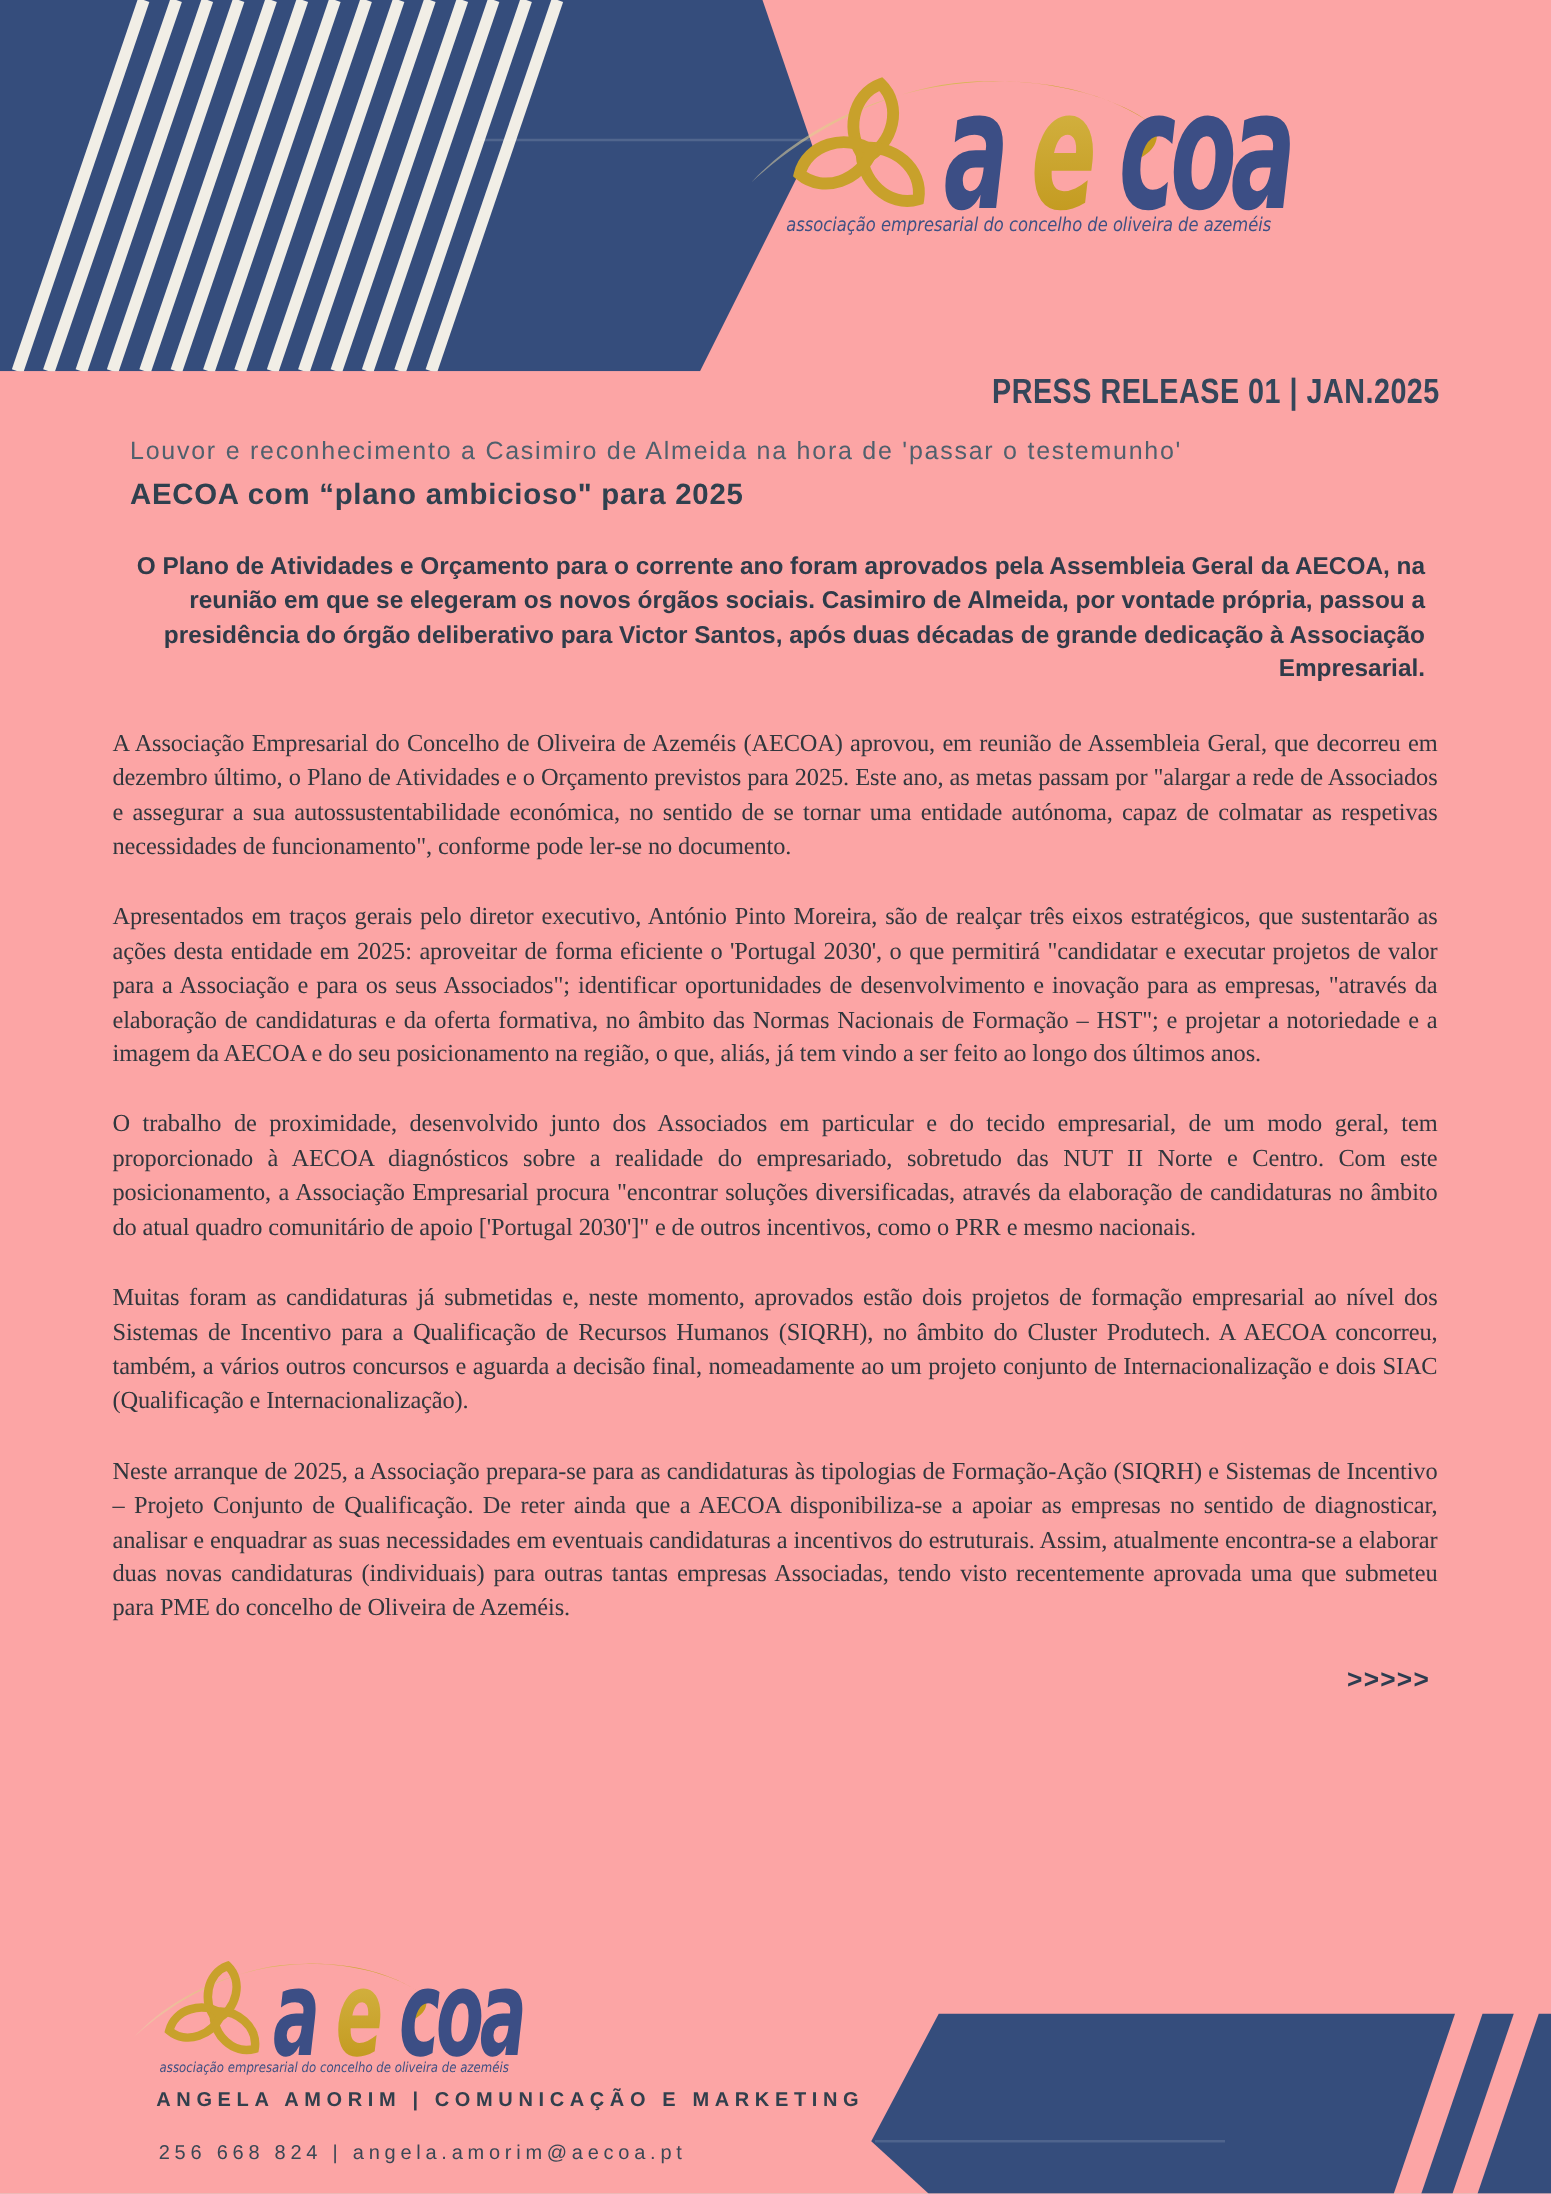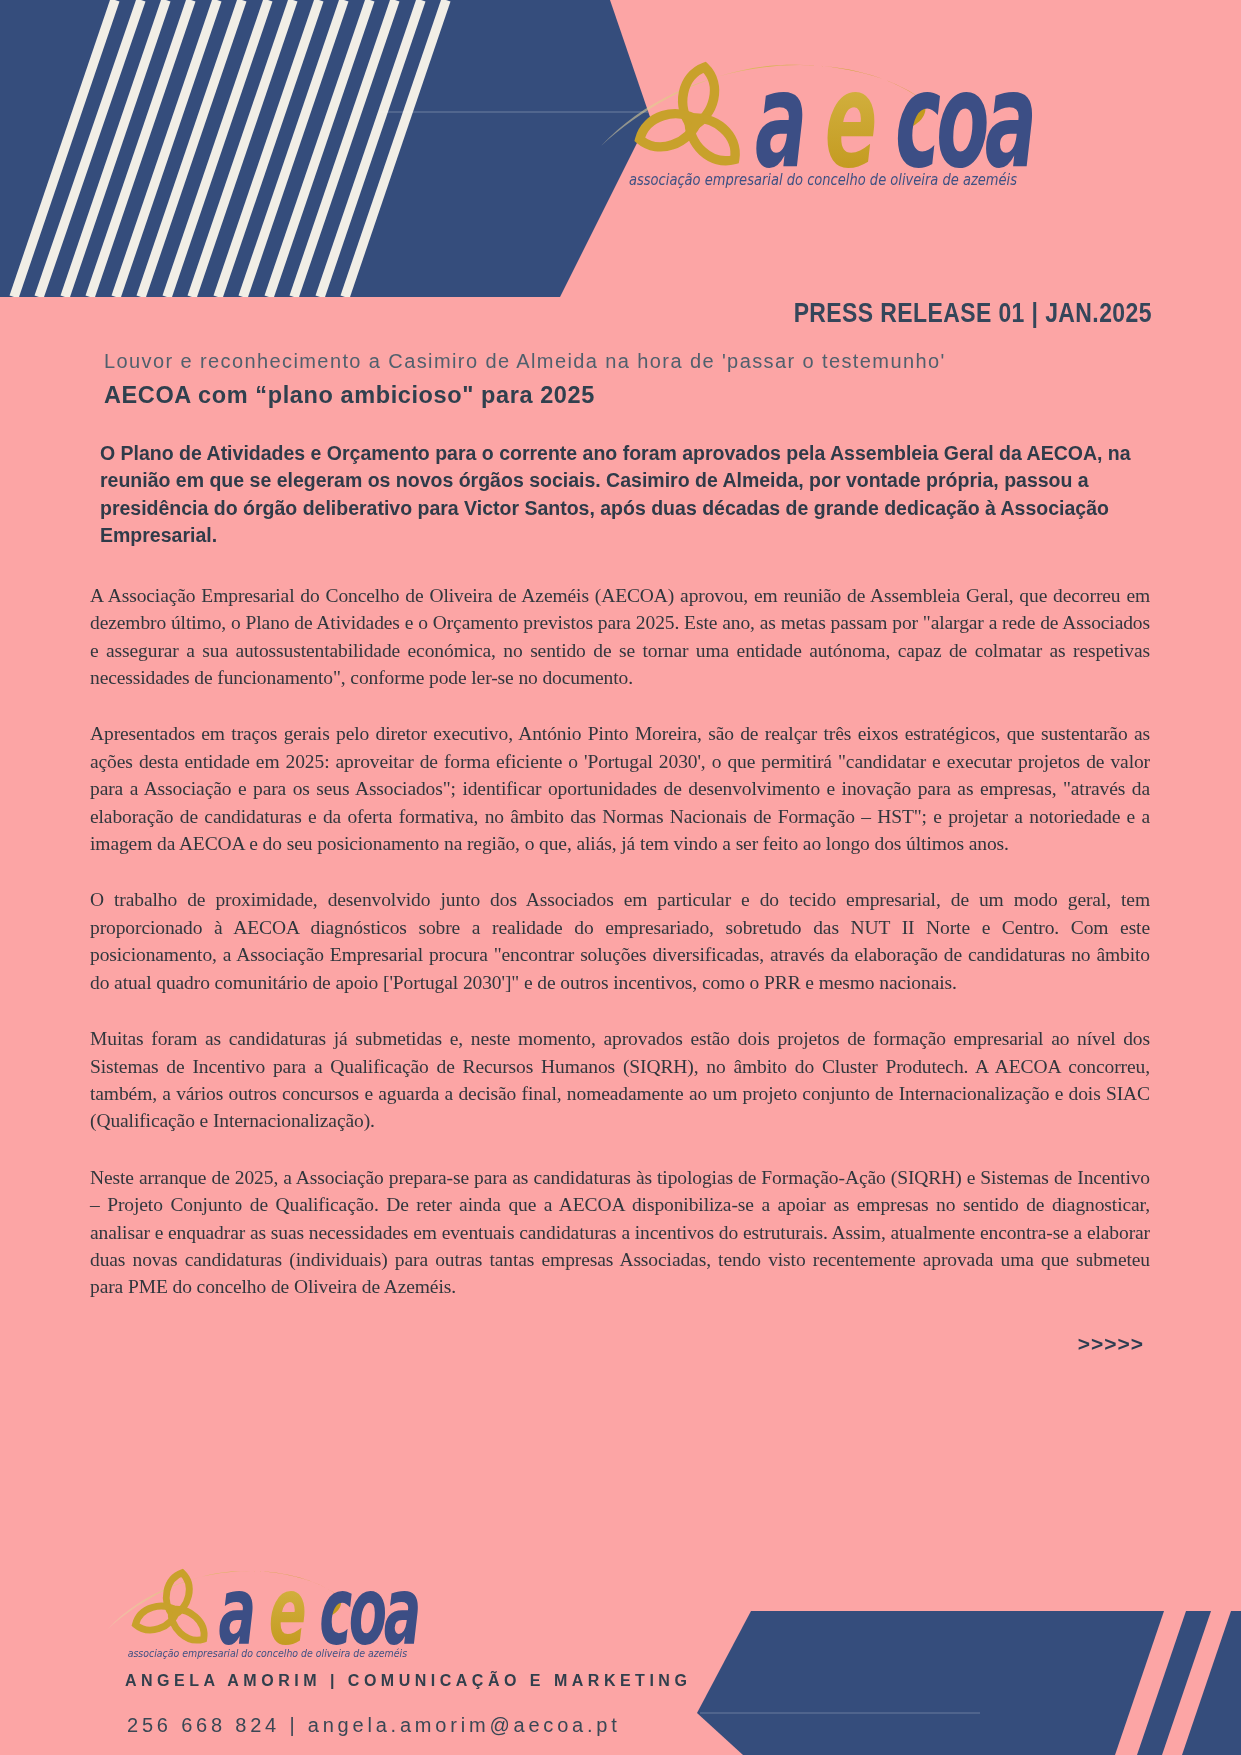--- a/index.html
+++ b/index.html
@@ -23,36 +23,36 @@
   }
   .kicker {
     font-size:20px; font-weight:500; letter-spacing:1.4px; color:#50606d;
     margin:0 0 7px 14px;
   }
   .title {
     font-size:23.5px; font-weight:bold; letter-spacing:0.6px; color:#30404e;
     margin:0 0 30px 14px;
   }
   .lead {
-    font-weight:bold; text-align:left; color:#2f3b49;
+    font-weight:bold; text-align:right; color:#2f3b49;
     font-size:19.5px; line-height:27.5px; margin:0 10px 32px;
   }
   .body-p { text-align:justify; letter-spacing:-0.1px; margin:17px 0 29px;font-family:Liberation Serif, serif; }
   .subhead { font-size:20px; font-weight:bold; color:#2b3238; margin:0 0 2px; }
   .more {
     text-align:right; font-weight:bold; font-size:21px; letter-spacing:1px;
     color:#2d3d50; padding-right:6px; margin-top:4px;
   }
   .author-line {
     position:absolute; left:125px; top:1672px; white-space:nowrap;
     font-size:16px; font-weight:700; letter-spacing:4.5px; color:#323f4c;
   }
   .contact-line {
     position:absolute; left:127px; top:1714px; white-space:nowrap;
-    font-size:20px; font-weight:400; letter-spacing:3.8px; color:#3a4754;
+    font-size:16px; font-weight:400; letter-spacing:3.8px; color:#3a4754;
   }
   .footer-art { position:absolute; left:620px; top:1595px; }
 </style>
 </head>
 <body>
 
 <div class="page">
 
   <svg class="header-art" width="1241" height="297" viewBox="0 0 1241 297">
     <polygon points="0,0 610,0 650,117 560,297 0,297" fill="#354d7c"></polygon>

